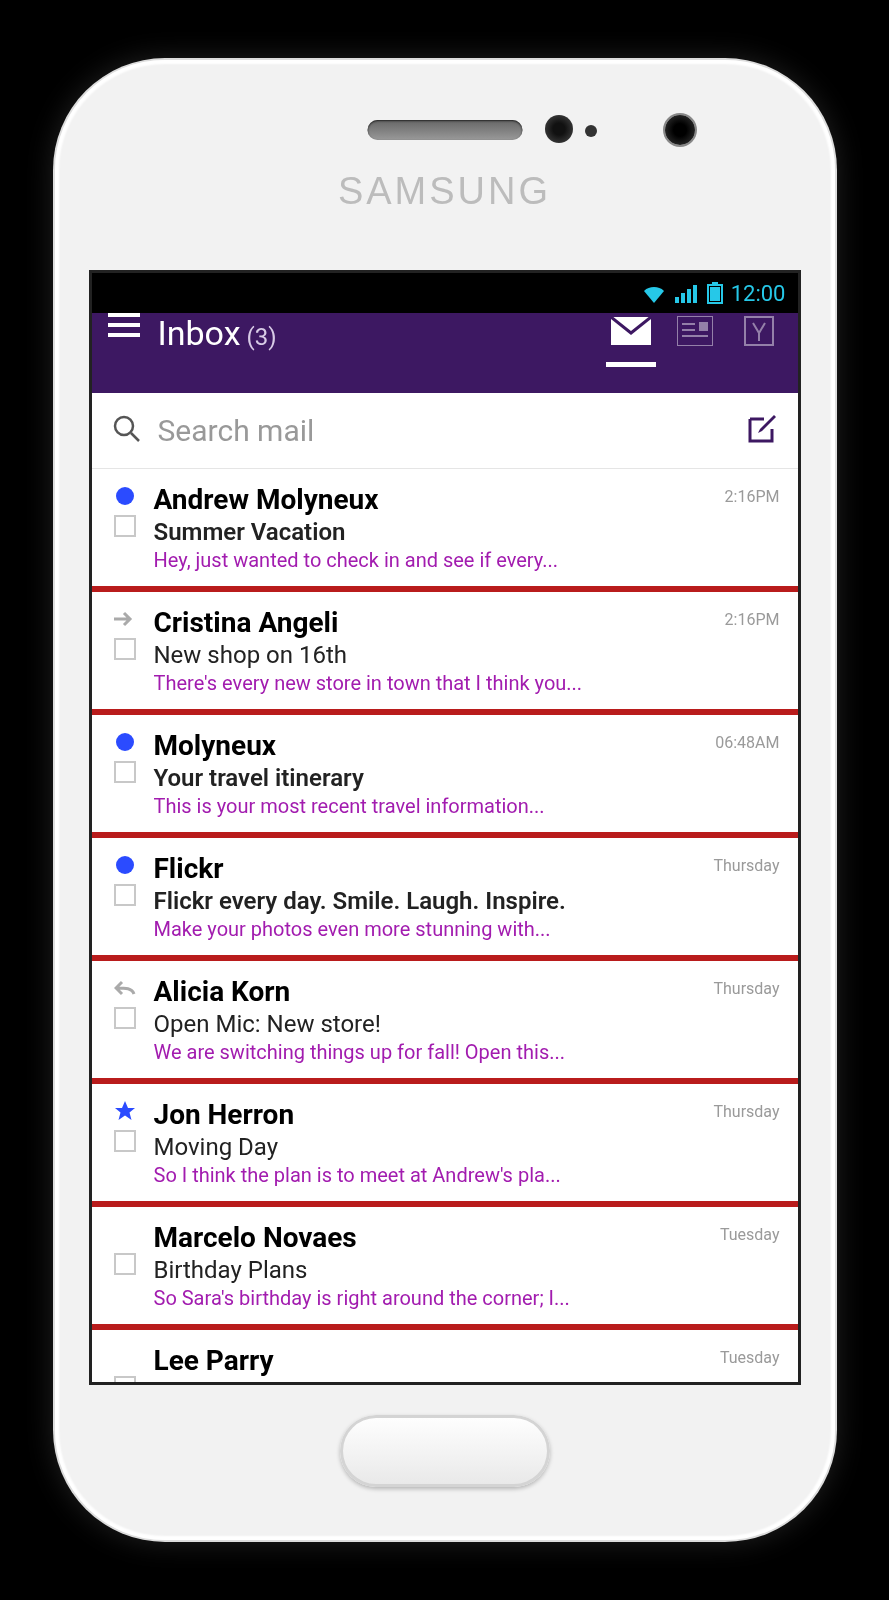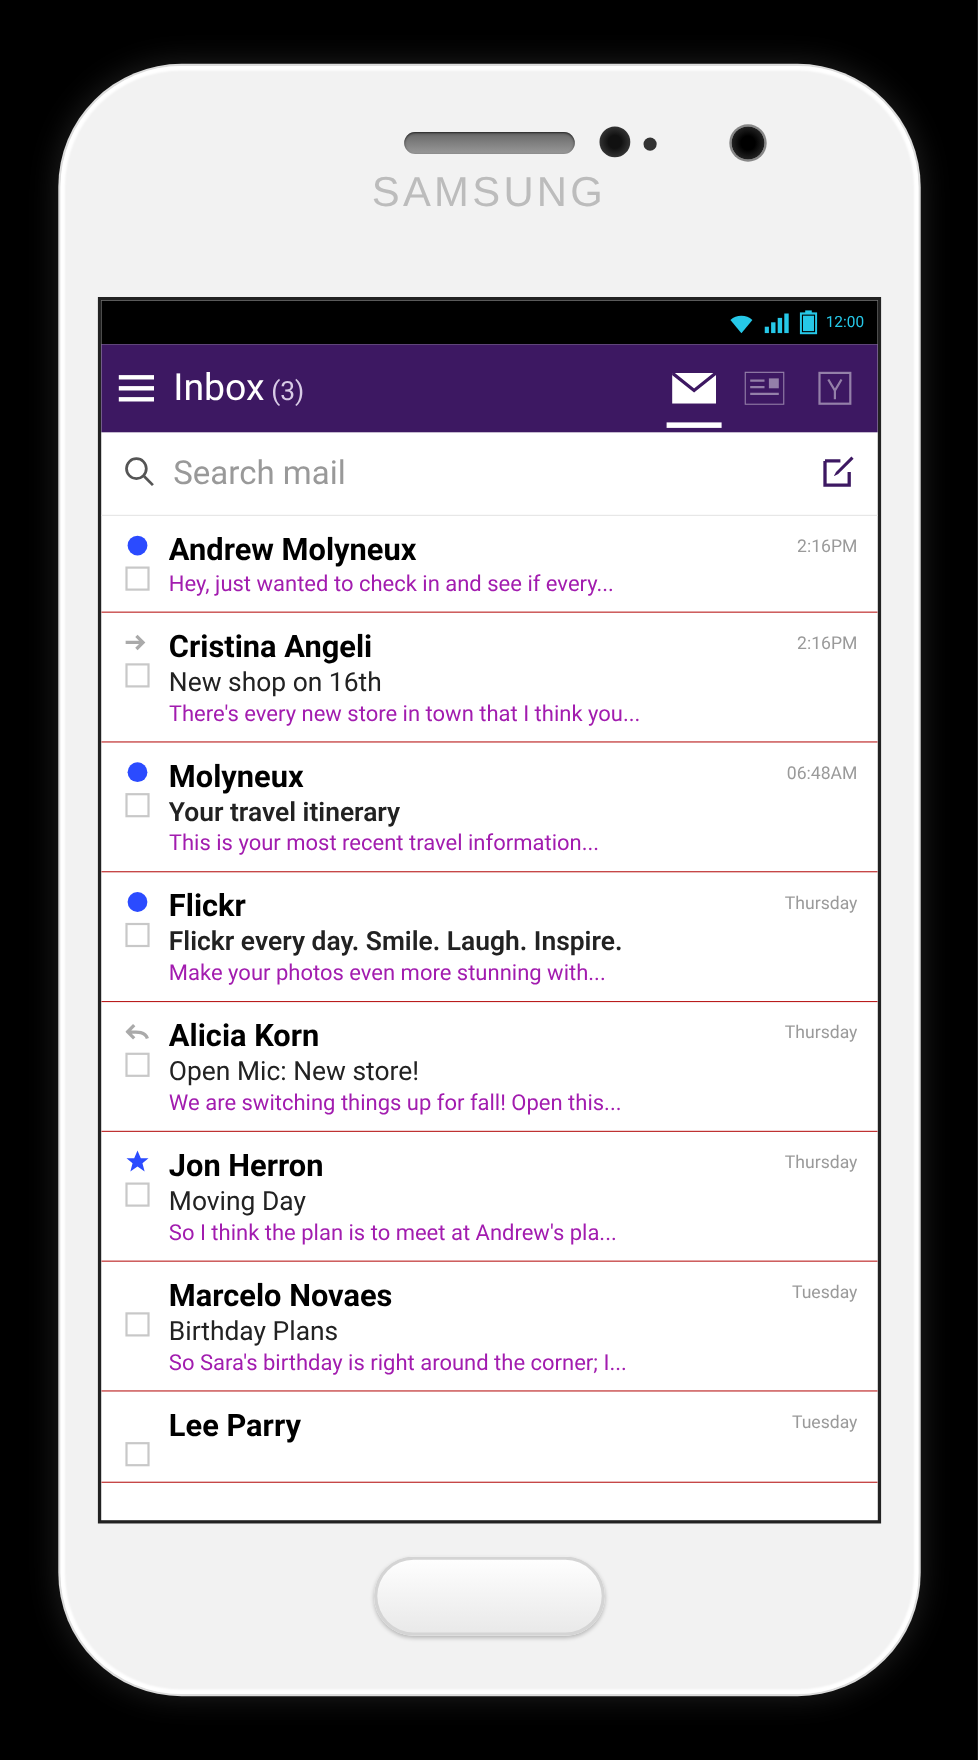--- a/index.html
+++ b/index.html
@@ -3,41 +3,41 @@
 <meta charset="utf-8">
 <style>
 * { margin:0; padding:0; box-sizing:border-box; font-family: -apple-system, BlinkMacSystemFont, "Segoe UI", Roboto, Helvetica, Arial, sans-serif; }
 body { background:#000; width:889px; height:1600px; display:flex; align-items:center; justify-content:center; }
 .phone { width:780px; height:1480px; background:#f2f2f2; border-radius:110px; box-shadow: inset 0 0 2px 4px #fff,  0 0 0 2px #ddd, 0 0 30px rgba(255,255,255,.15); position:relative; display:flex; flex-direction:column; align-items:center; padding: 0 34px;}
 .bezel-top{ height:210px; width:100%; position:relative;}
 .speaker{ position:absolute; top:60px; left:50%; transform:translateX(-50%); width:155px; height:20px; border-radius:12px; background:linear-gradient(#666,#999); box-shadow: inset 0 1px 2px #222;}
 .sensor1{ position:absolute; top:55px; left:calc(50% + 100px); width:28px; height:28px; border-radius:50%; background:radial-gradient(#111 30%, #333 70%);}
 .sensor2{ position:absolute; top:65px; left:calc(50% + 140px); width:12px; height:12px; border-radius:50%; background:#333;}
 .cam{ position:absolute; top:55px; left:calc(50% + 220px); width:30px; height:30px; border-radius:50%; background:radial-gradient(#000 30%, #222 70%); box-shadow:0 0 0 2px #888;}
-.brand{ position:absolute; top:94px; left:50%; transform:translateX(-50%); font-size:38px; letter-spacing:3px; color:#bcbcbc; font-weight:400; font-family:sans-serif;}
+.brand{ position:absolute; top:110px; left:50%; transform:translateX(-50%); font-size:38px; letter-spacing:3px; color:#bcbcbc; font-weight:400; font-family:sans-serif;}
 .screen{ width:100%; flex:1; min-height:0; background:#fff; border:3px solid #222; overflow:hidden; display:flex; flex-direction:column;}
-.statusbar{ height:40px; background:#000; display:flex; align-items:center; justify-content:flex-end; padding:0 12px; gap:8px; color:#26c8e8; font-size:14px;}
+.statusbar{ height:40px; background:#000; display:flex; align-items:center; justify-content:flex-end; padding:0 12px; gap:8px; color:#26c8e8; font-size:22px;}
 .wifi,.signal,.battery{ display:inline-flex; align-items:flex-end;}
 .wifi svg, .signal svg, .battery svg{ display:block;}
-.appbar{ height:80px; background:#3d1862; display:flex; align-items:center; padding:0 16px; gap:18px; color:#fff;}
+.appbar{ height:80px; background:#3d1862; display:flex; padding:0 16px; gap:18px; color:#fff;}
 .hamburger{ width:32px; height:24px; display:flex; flex-direction:column; justify-content:space-between;}
 .hamburger span{ height:4px; background:#fff; }
 .appbar-title{ font-size:34px; font-weight:400; display:flex; align-items:baseline; gap:6px;}
 .appbar-title .count{ font-size:24px; color:#d8cbe6;}
 .appbar-spacer{ flex:1; }
 .tabicon{ width:46px; height:36px; display:flex; align-items:center; justify-content:center; opacity:.45; position:relative;}
 .tabicon.active{ opacity:1;}
 .tabicon.active::after{ content:""; position:absolute; left:-2px; right:-2px; bottom:-18px; height:5px; background:#fff;}
 .searchrow{ height:76px; display:flex; align-items:center; padding:0 20px; gap:16px; border-bottom:1px solid #e5e5e5;}
 .searchrow .sicon{ color:#444;}
 .searchrow input{ flex:1; border:none; outline:none; font-size:30px; color:#8b5cf6; background:transparent;}
 .searchrow input::placeholder{ color:#999;}
 .compose{ color:#3d1862;}
 .list{ flex:1; overflow:hidden;}
-.mitem{ display:flex; padding:14px 18px 14px 18px; border-bottom:1px solid #b91c1c; gap:14px;}
+.mitem{ display:flex; padding:14px 18px 14px 18px; border-bottom:6px solid #b91c1c; gap:14px;}
 .lcol{ width:30px; display:flex; flex-direction:column; align-items:center; gap:10px; padding-top:4px;}
 .dot{ width:18px; height:18px; border-radius:50%; background:#2b4bff;}
 .lcol .ck{ width:22px; height:22px; border:2px solid #c8c8c8;}
 .arrow-fwd,.arrow-reply,.star{ width:22px; height:18px; display:flex; align-items:center; justify-content:center;}
 .ccol{ flex:1; min-width:0;}
 .sender{ font-size:28px; color:#000000;font-weight:bold;}
 .mitem.unread .sender{ font-weight:700; color:#000;}
 .subject{ font-size:24px; color:#222; margin-top:2px;}
 .mitem.unread .subject{ font-weight:600;}
 .snippet{ font-size:20px; color:#a21caf; margin-top:2px; white-space:nowrap; overflow:hidden; text-overflow:ellipsis;}
@@ -135,20 +135,21 @@
     </div>
 
     <div class="list" id="list">
         <div class="mitem unread">
           <div class="lcol">
             <div class="dot"></div>
             <div class="ck"></div>
           </div>
           <div class="ccol">
             <div class="sender">Andrew Molyneux</div>
+            <div class="subject">Summer Vacation</div>
             <div class="snippet">Hey, just wanted to check in and see if every...</div>
           </div>
           <div class="rcol">2:16PM</div>
         </div>
         <div class="mitem">
           <div class="lcol">
             <div class="arrow-fwd">
               <svg width="22" height="16" viewBox="0 0 22 16">
                 <path d="M0 8 L16 8 M10 2 L16 8 L10 14" stroke="#aaa" stroke-width="3" fill="none"></path>
               </svg>

